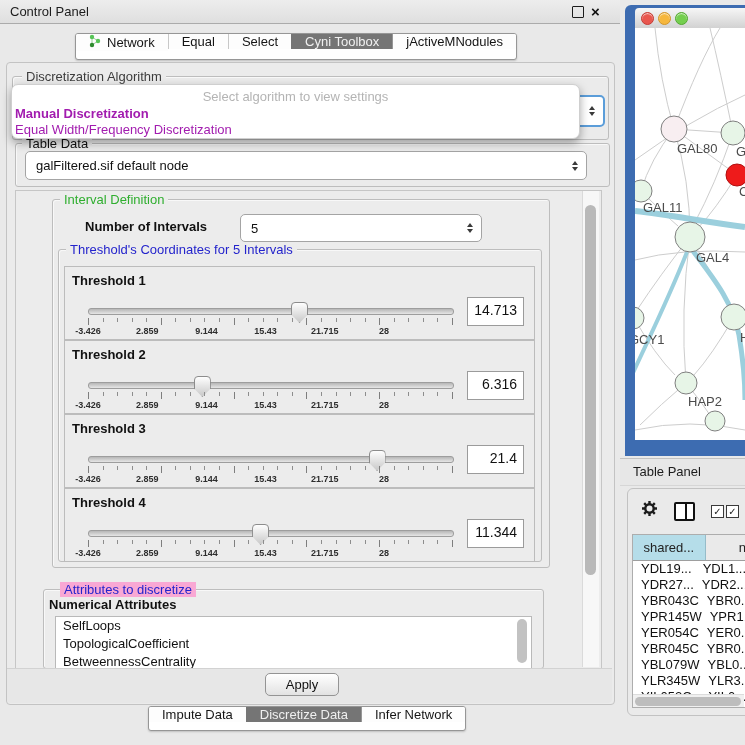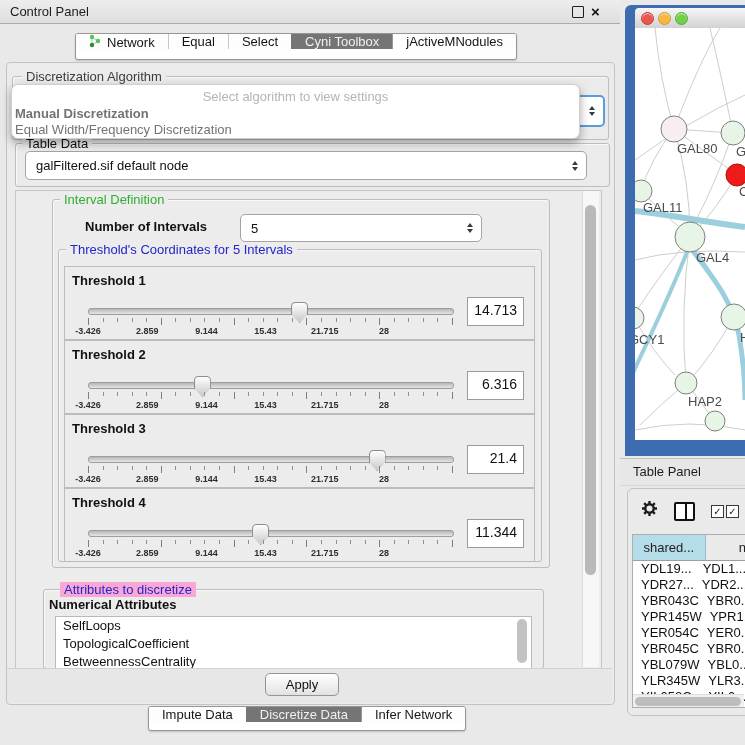--- a/index.html
+++ b/index.html
@@ -41,21 +41,21 @@
   .combo .val{padding-left:10px;flex:1;color:#111;white-space:nowrap;overflow:hidden}
   .stepper{display:flex;flex-direction:column;gap:2px;padding-right:8px}
   .tri-up{width:0;height:0;border-left:3.5px solid transparent;border-right:3.5px solid transparent;border-bottom:4.5px solid #3a3a3a}
   .tri-down{width:0;height:0;border-left:3.5px solid transparent;border-right:3.5px solid transparent;border-top:4.5px solid #3a3a3a}
   .focus-ring{border:2px solid #5b9dd9 !important;border-radius:5px}
 
   
   .popup{left:11px;top:84px;width:567px;height:53px;background:#fff;border:1px solid #cfcfcf;
     border-radius:7px;box-shadow:0 4px 10px rgba(0,0,0,.35);z-index:6;font-size:13px}
   .popup .ph{color:#b4b4b4;text-align:center;margin-top:4px;height:17px}
-  .popup .opt{padding-left:3px;height:16px;line-height:16px;color:#737373}
+  .popup .opt{padding-left:3px;height:16px;line-height:16px;color:#a21caf}
   .popup .opt.b{font-weight:bold}
 
   
   .scroll-area{left:15px;top:190px;width:585px;height:478px;border:1px solid #c6c6c6;background:#ececec;overflow:hidden}
   .vscroll-track{left:582px;top:191px;width:16px;height:476px;background:#f7f7f7;border-left:1px solid #dadada}
   .vscroll-thumb{left:585px;top:205px;width:11px;height:370px;background:#b9b9b9;border-radius:6px}
 
   
   .th-panel{position:absolute;left:64px;width:469px;height:72px;background:#ececec;border:1px solid #bcbcbc}
   .th-label{position:absolute;left:7px;top:6px;font-size:13px;font-weight:bold;color:#111}

